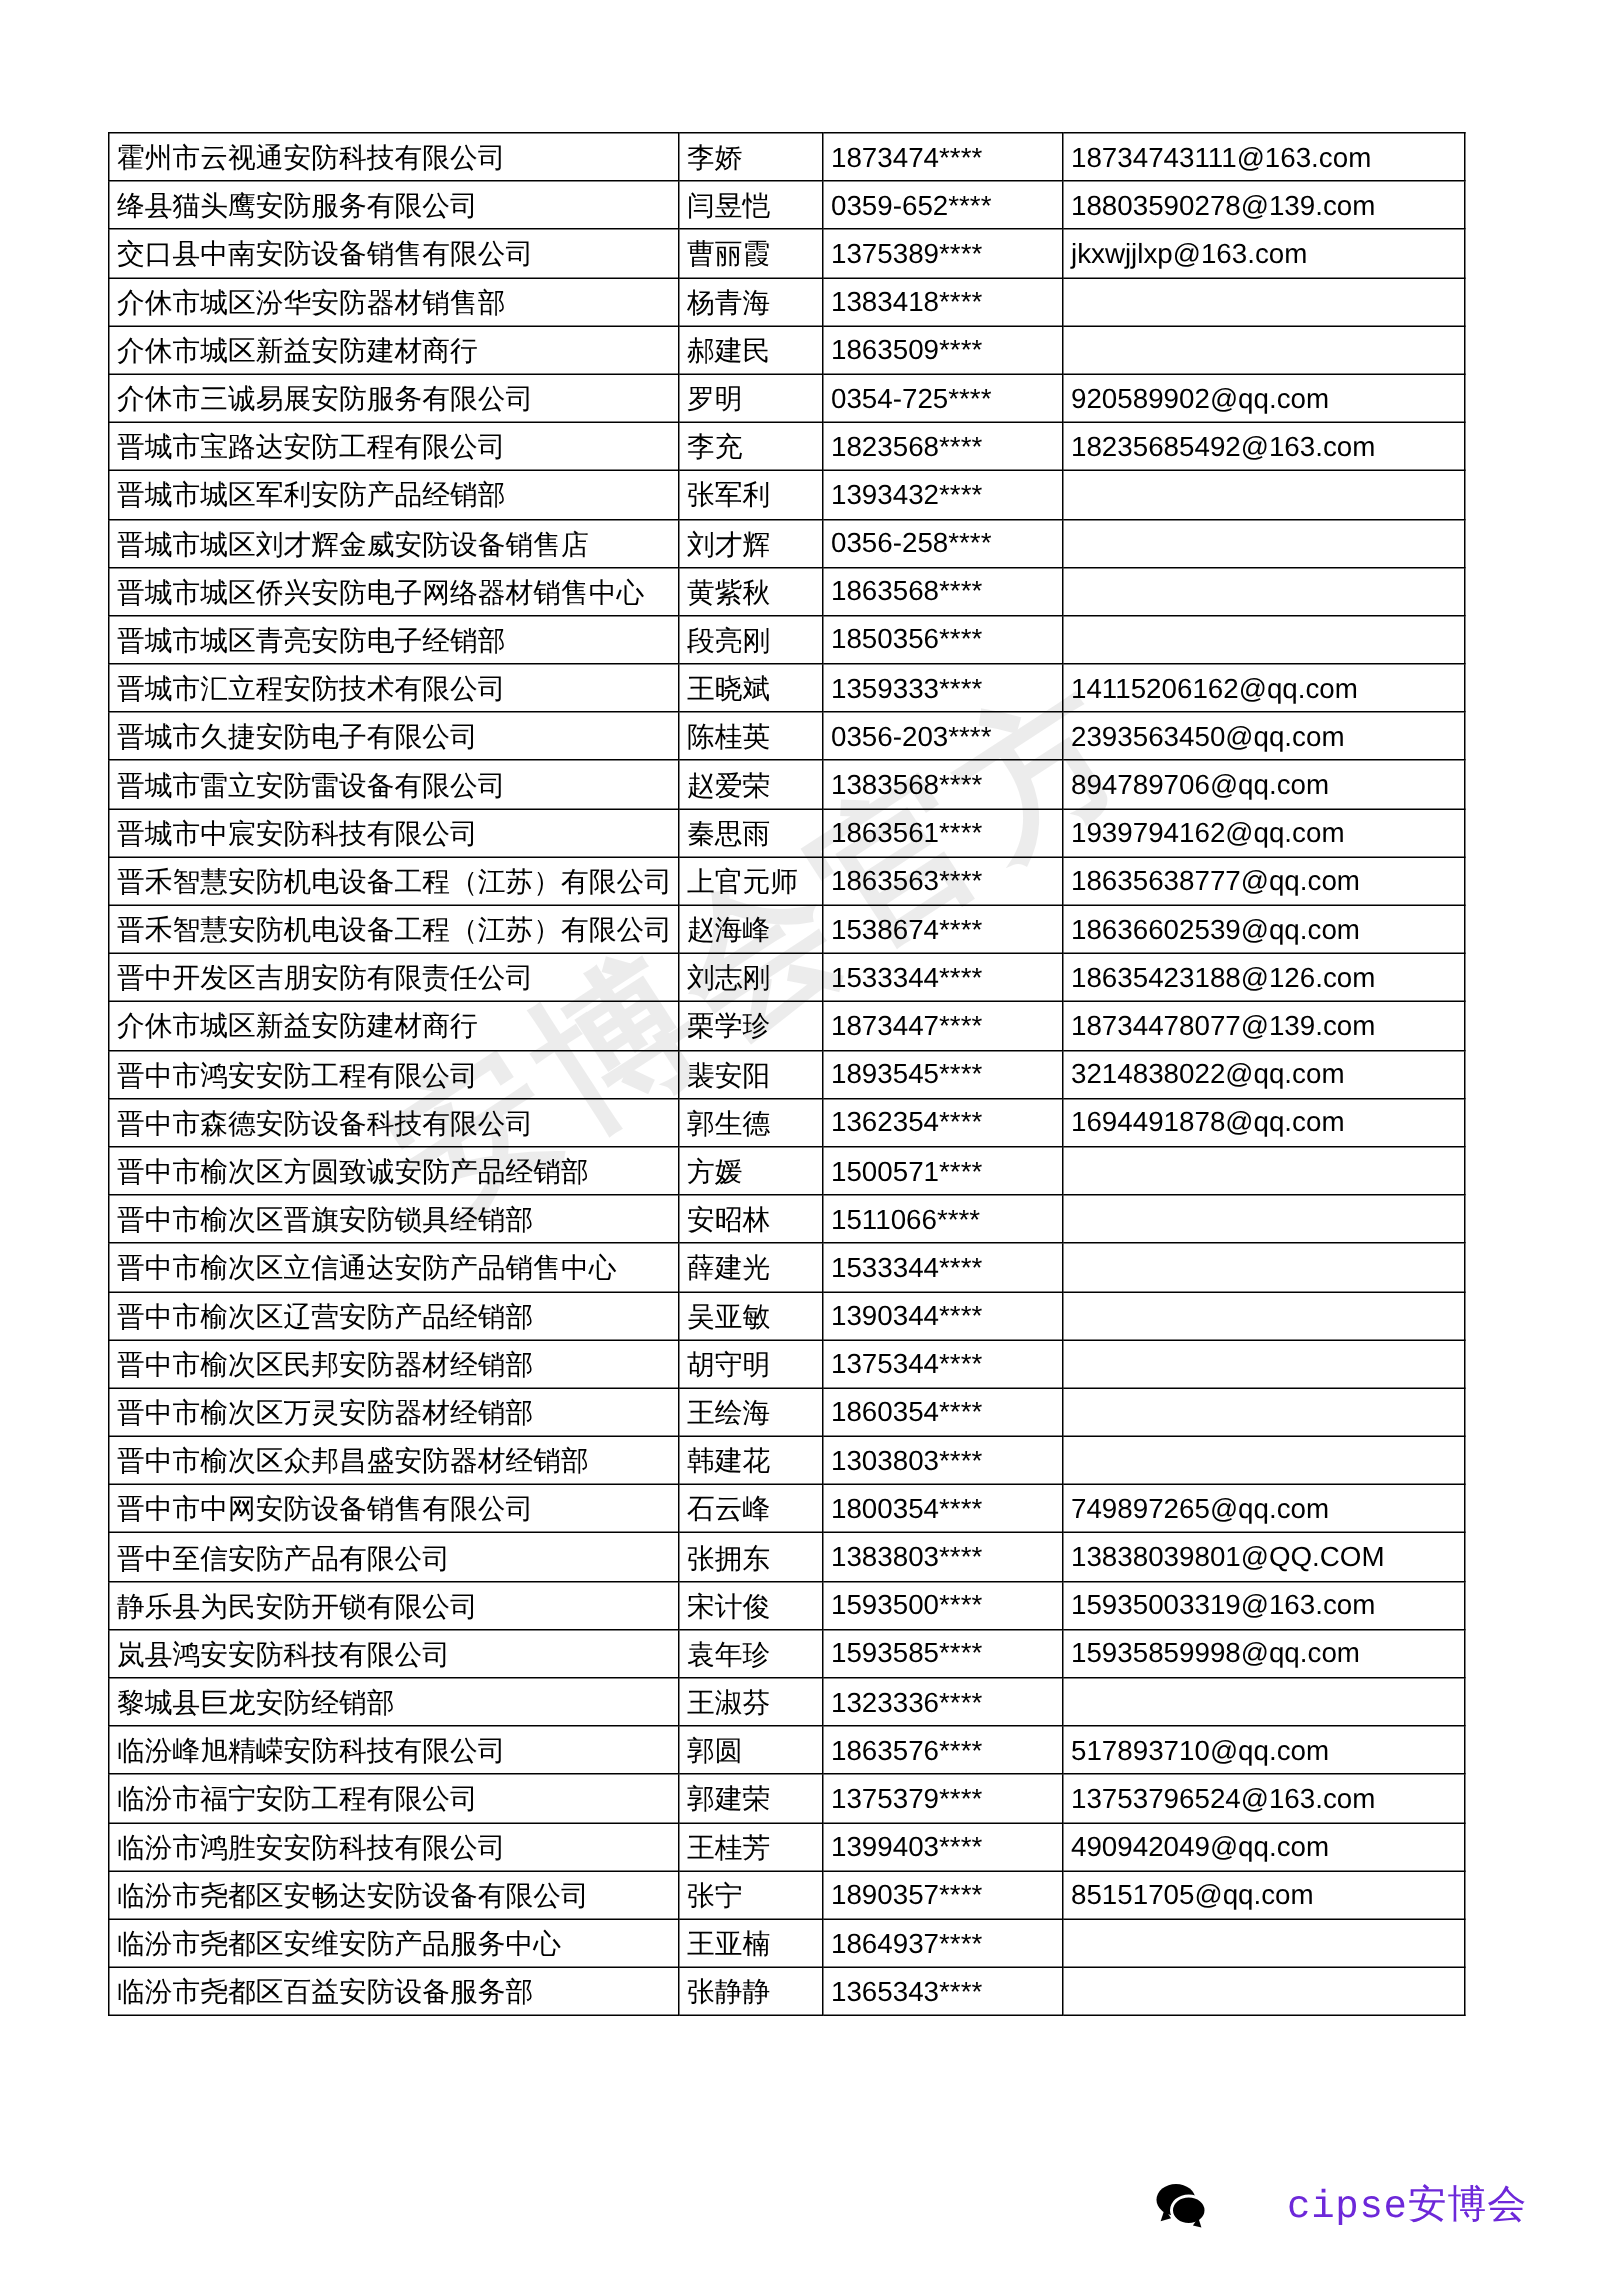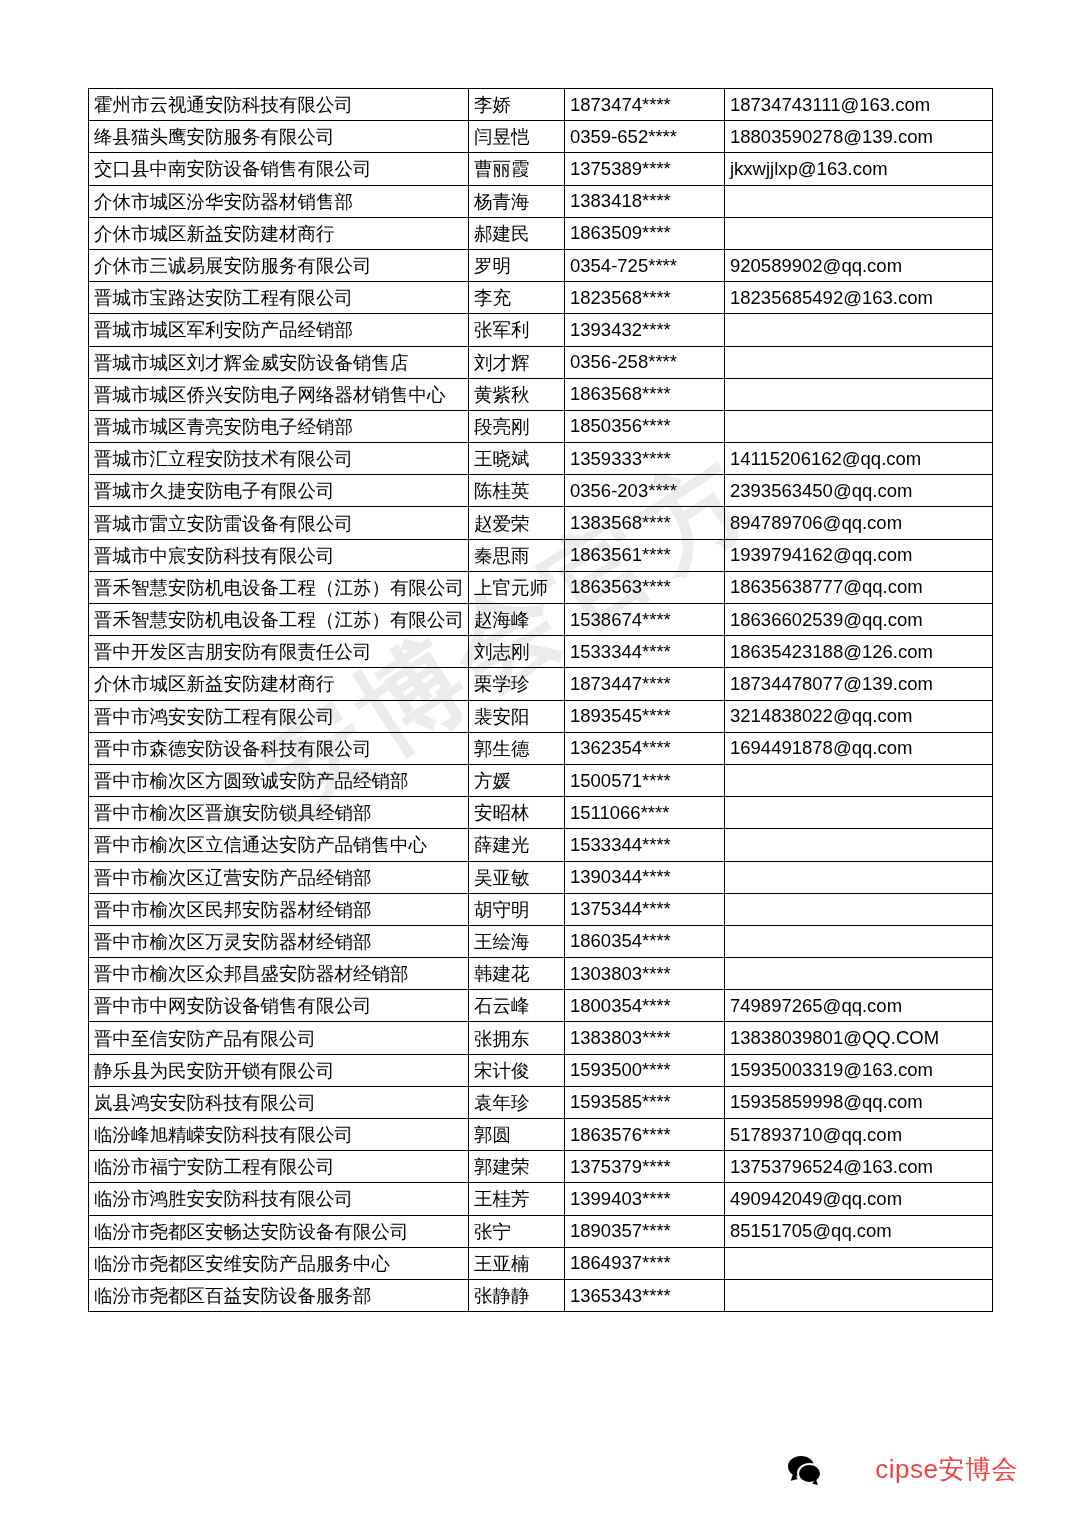--- a/index.html
+++ b/index.html
@@ -32,21 +32,21 @@
     font-weight: bold;
     color: rgba(0,0,0,0.075);
     letter-spacing: 8px;
     line-height: 1.25;
     pointer-events: none;
     user-select: none;
     white-space: nowrap;
   }
   .table-wrap {
     position: absolute;
-    left: 88px;
+    left: 72px;
     top: 88px;
     width: 904px;
   }
   table.doc-table {
     border-collapse: collapse;
     width: 904px;
     table-layout: fixed;
     background: transparent;
   }
   table.doc-table td {
@@ -129,22 +129,22 @@
     bottom: -4px;
     width: 0;
     height: 0;
     border-right: 5px solid #000;
     border-top: 4px solid transparent;
     border-bottom: 3px solid transparent;
     transform: rotate(-18deg);
   }
   .footer-text {
     font-size: 26px;
-    font-family: Liberation Sans, sans-serif;
-    color: #ef4444;
+    font-family: Liberation Mono, monospace;
+    color: #6d28d9;
     letter-spacing: 0.5px;
     margin-left: 43px;
   }
 </style>
 </head>
 <body>
 
 <div class="page">
 
   <div class="watermark">安博会官方</div>
@@ -344,20 +344,26 @@
             <td class="phone">1593500****</td>
             <td class="email">15935003319@163.com</td>
           </tr>
           <tr>
             <td class="company">岚县鸿安安防科技有限公司</td>
             <td class="contact">袁年珍</td>
             <td class="phone">1593585****</td>
             <td class="email">15935859998@qq.com</td>
           </tr>
           <tr>
+            <td class="company">黎城县巨龙安防经销部</td>
+            <td class="contact">王淑芬</td>
+            <td class="phone">1323336****</td>
+            <td class="email"></td>
+          </tr>
+          <tr>
             <td class="company">临汾峰旭精嵘安防科技有限公司</td>
             <td class="contact">郭圆</td>
             <td class="phone">1863576****</td>
             <td class="email">517893710@qq.com</td>
           </tr>
           <tr>
             <td class="company">临汾市福宁安防工程有限公司</td>
             <td class="contact">郭建荣</td>
             <td class="phone">1375379****</td>
             <td class="email">13753796524@163.com</td>

